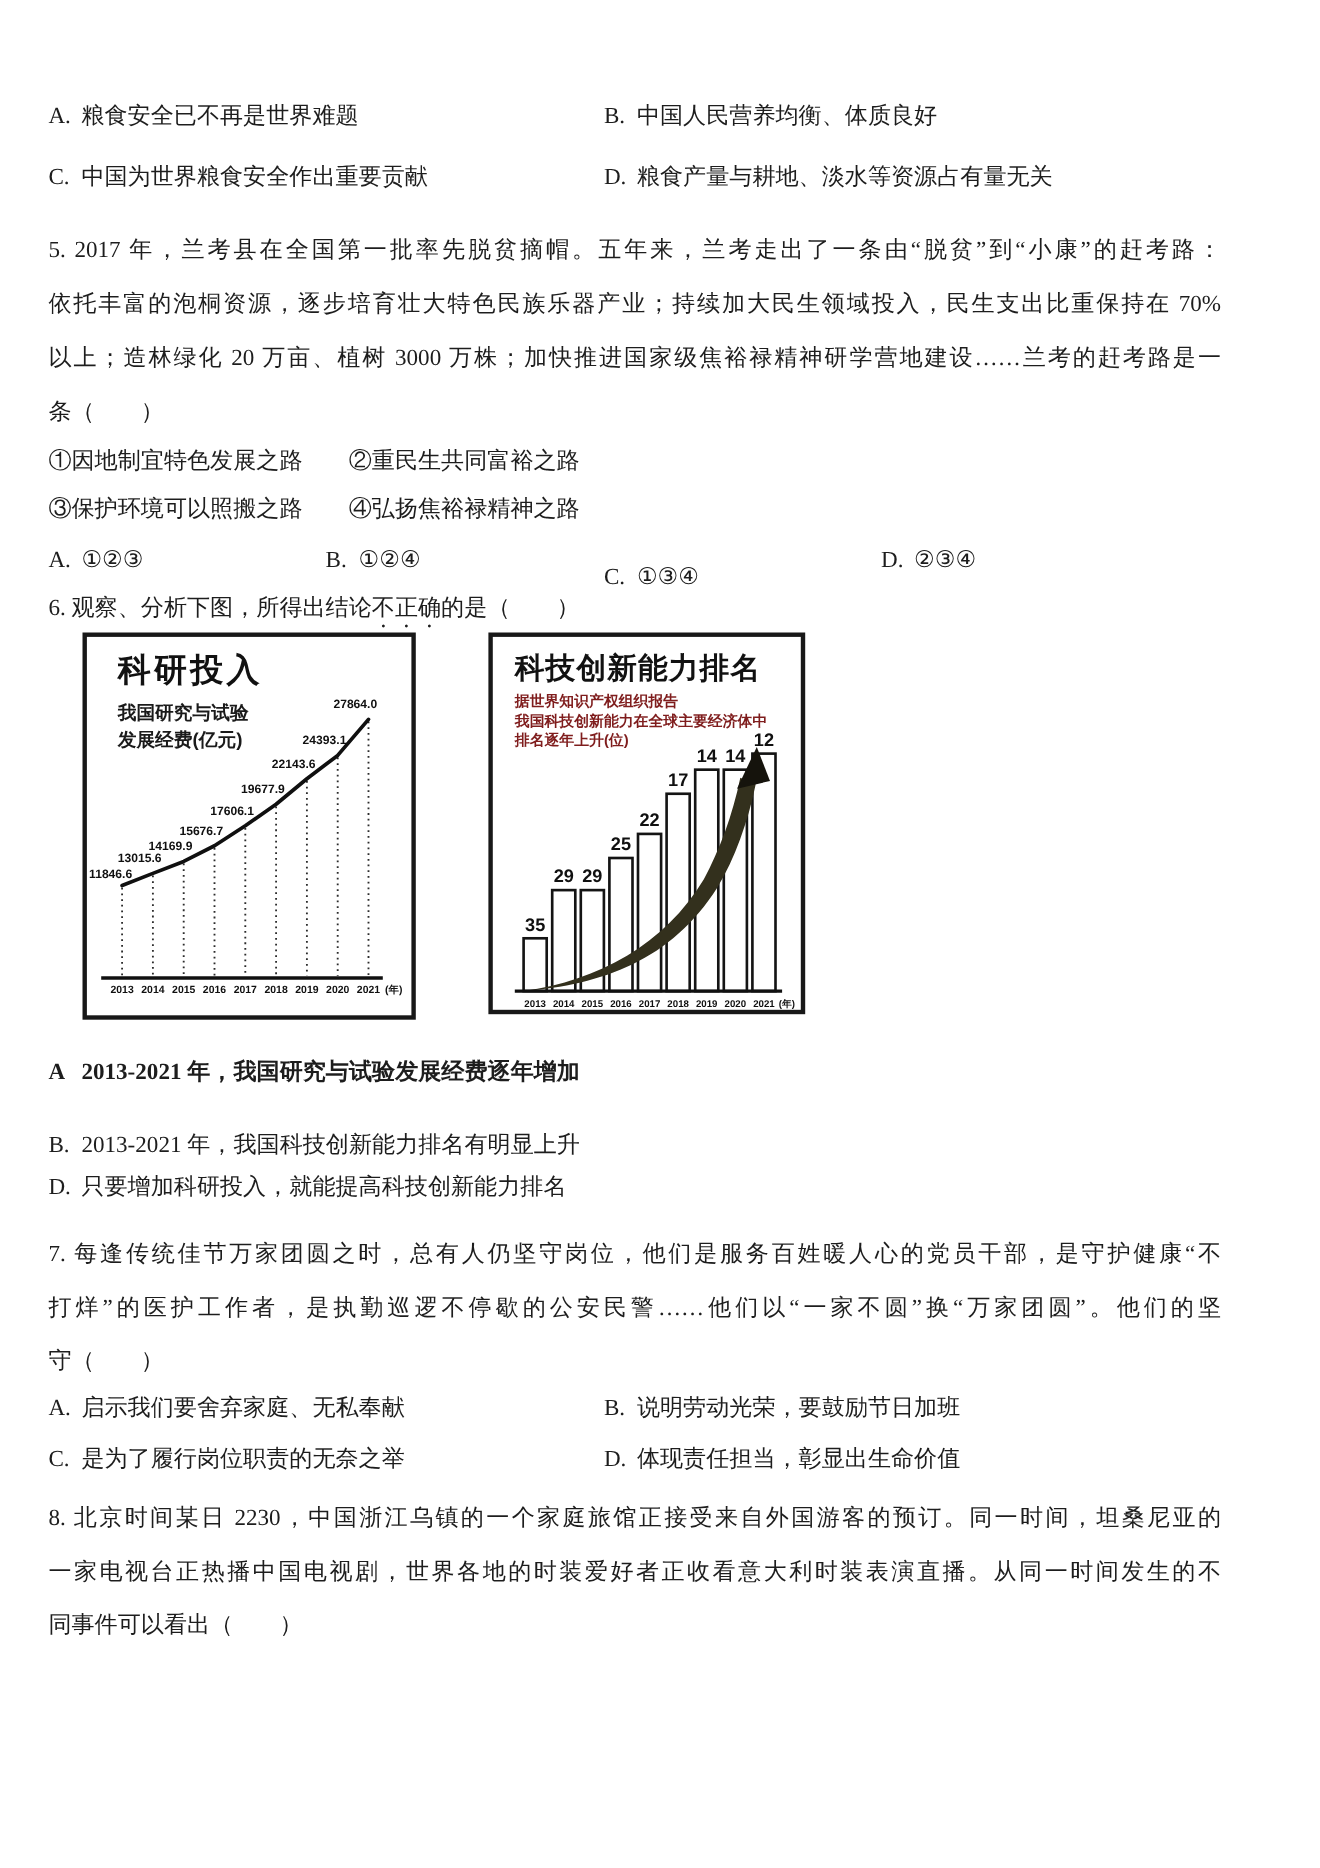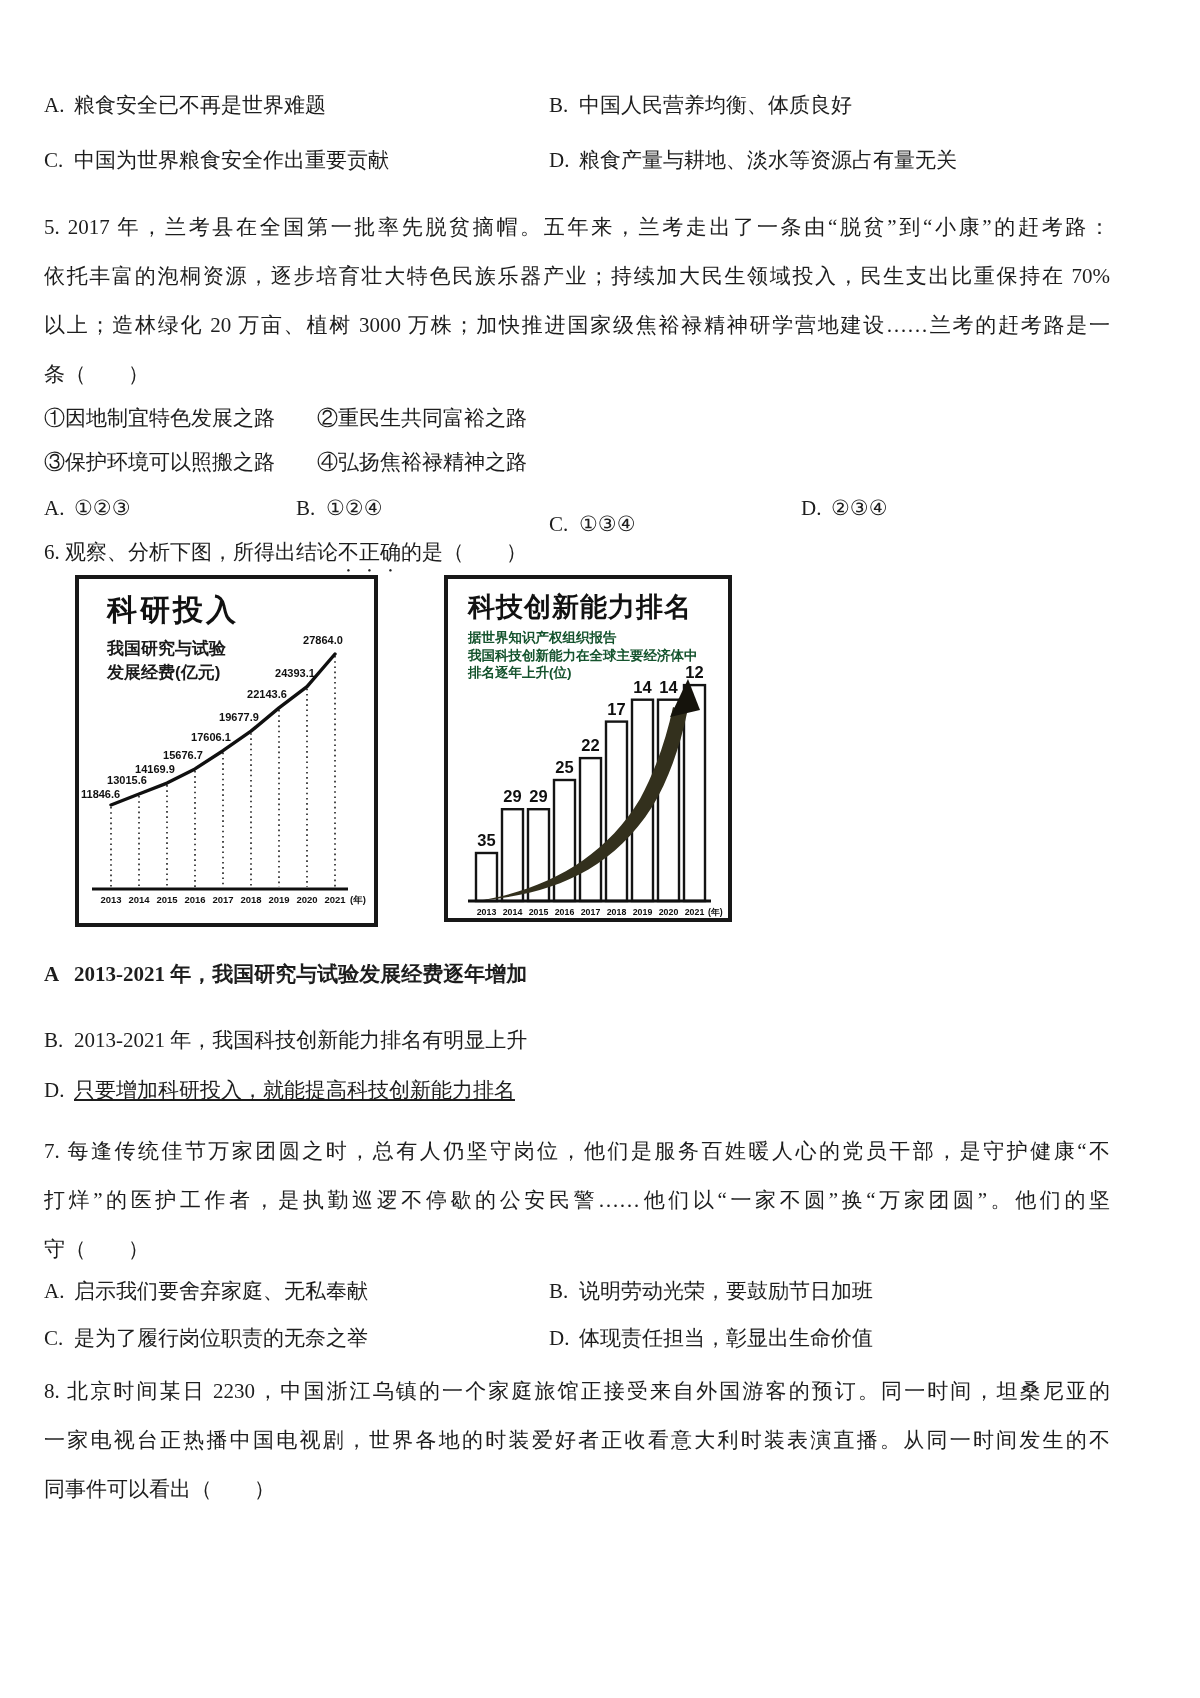--- a/index.html
+++ b/index.html
@@ -30,34 +30,34 @@
   }
   
   .charts{display:flex;align-items:flex-start;}
   .chartbox{position:relative;background:#fff;border:4px solid #181818;box-sizing:border-box;
     font-family:"Liberation Sans","DejaVu Sans",sans-serif;}
   .box1{margin-left:31px;width:303px;height:352px;}
   .box2{margin-left:66px;width:288px;height:347px;}
   .ct1{margin:16px 0 0 28px;font-size:30px;font-weight:bold;letter-spacing:3px;color:#111;position:relative;z-index:2;}
   .cs1{margin:12px 0 0 28px;font-size:17px;line-height:24px;font-weight:bold;color:#1a1a1a;position:relative;z-index:2;}
   .ct2{margin:13px 0 0 20px;font-size:27px;font-weight:bold;letter-spacing:1px;color:#111;position:relative;z-index:2;}
-  .cs2{margin:7px 0 0 20px;font-size:13.5px;line-height:17.5px;font-weight:bold;color:#14532d;position:relative;z-index:2;}
+  .cs2{margin:7px 0 0 20px;font-size:13.5px;line-height:17.5px;font-weight:bold;color:#7f1d1d;position:relative;z-index:2;}
   .chartbox svg{position:absolute;left:0;top:0;width:100%;height:100%;z-index:1;}
   
   #q4cd{margin-top:25px;}
   #q5p{margin-top:28px;}
   #q5i1{margin-top:4px;}
   #q5i2{margin-top:14px;}
   #q5opt{margin-top:16px;}
   #q6stem{margin-top:14px;}
   #chartsrow{margin-top:8px;}
   #q6a{margin-top:32px;font-weight:bold;}
   #q6b{margin-top:36px;}
   #q6c{margin-top:28px;}
-  #q6d{margin-top:20px;text-decoration:underline;}
+  #q6d{margin-top:8px;}
   #q7p{margin-top:22px;}
   #q7ab{margin-top:2px;}
   #q7cd{margin-top:17px;}
   #q8p{margin-top:14px;}
 </style>
 </head>
 <body>
 
 <div class="pg">
 

